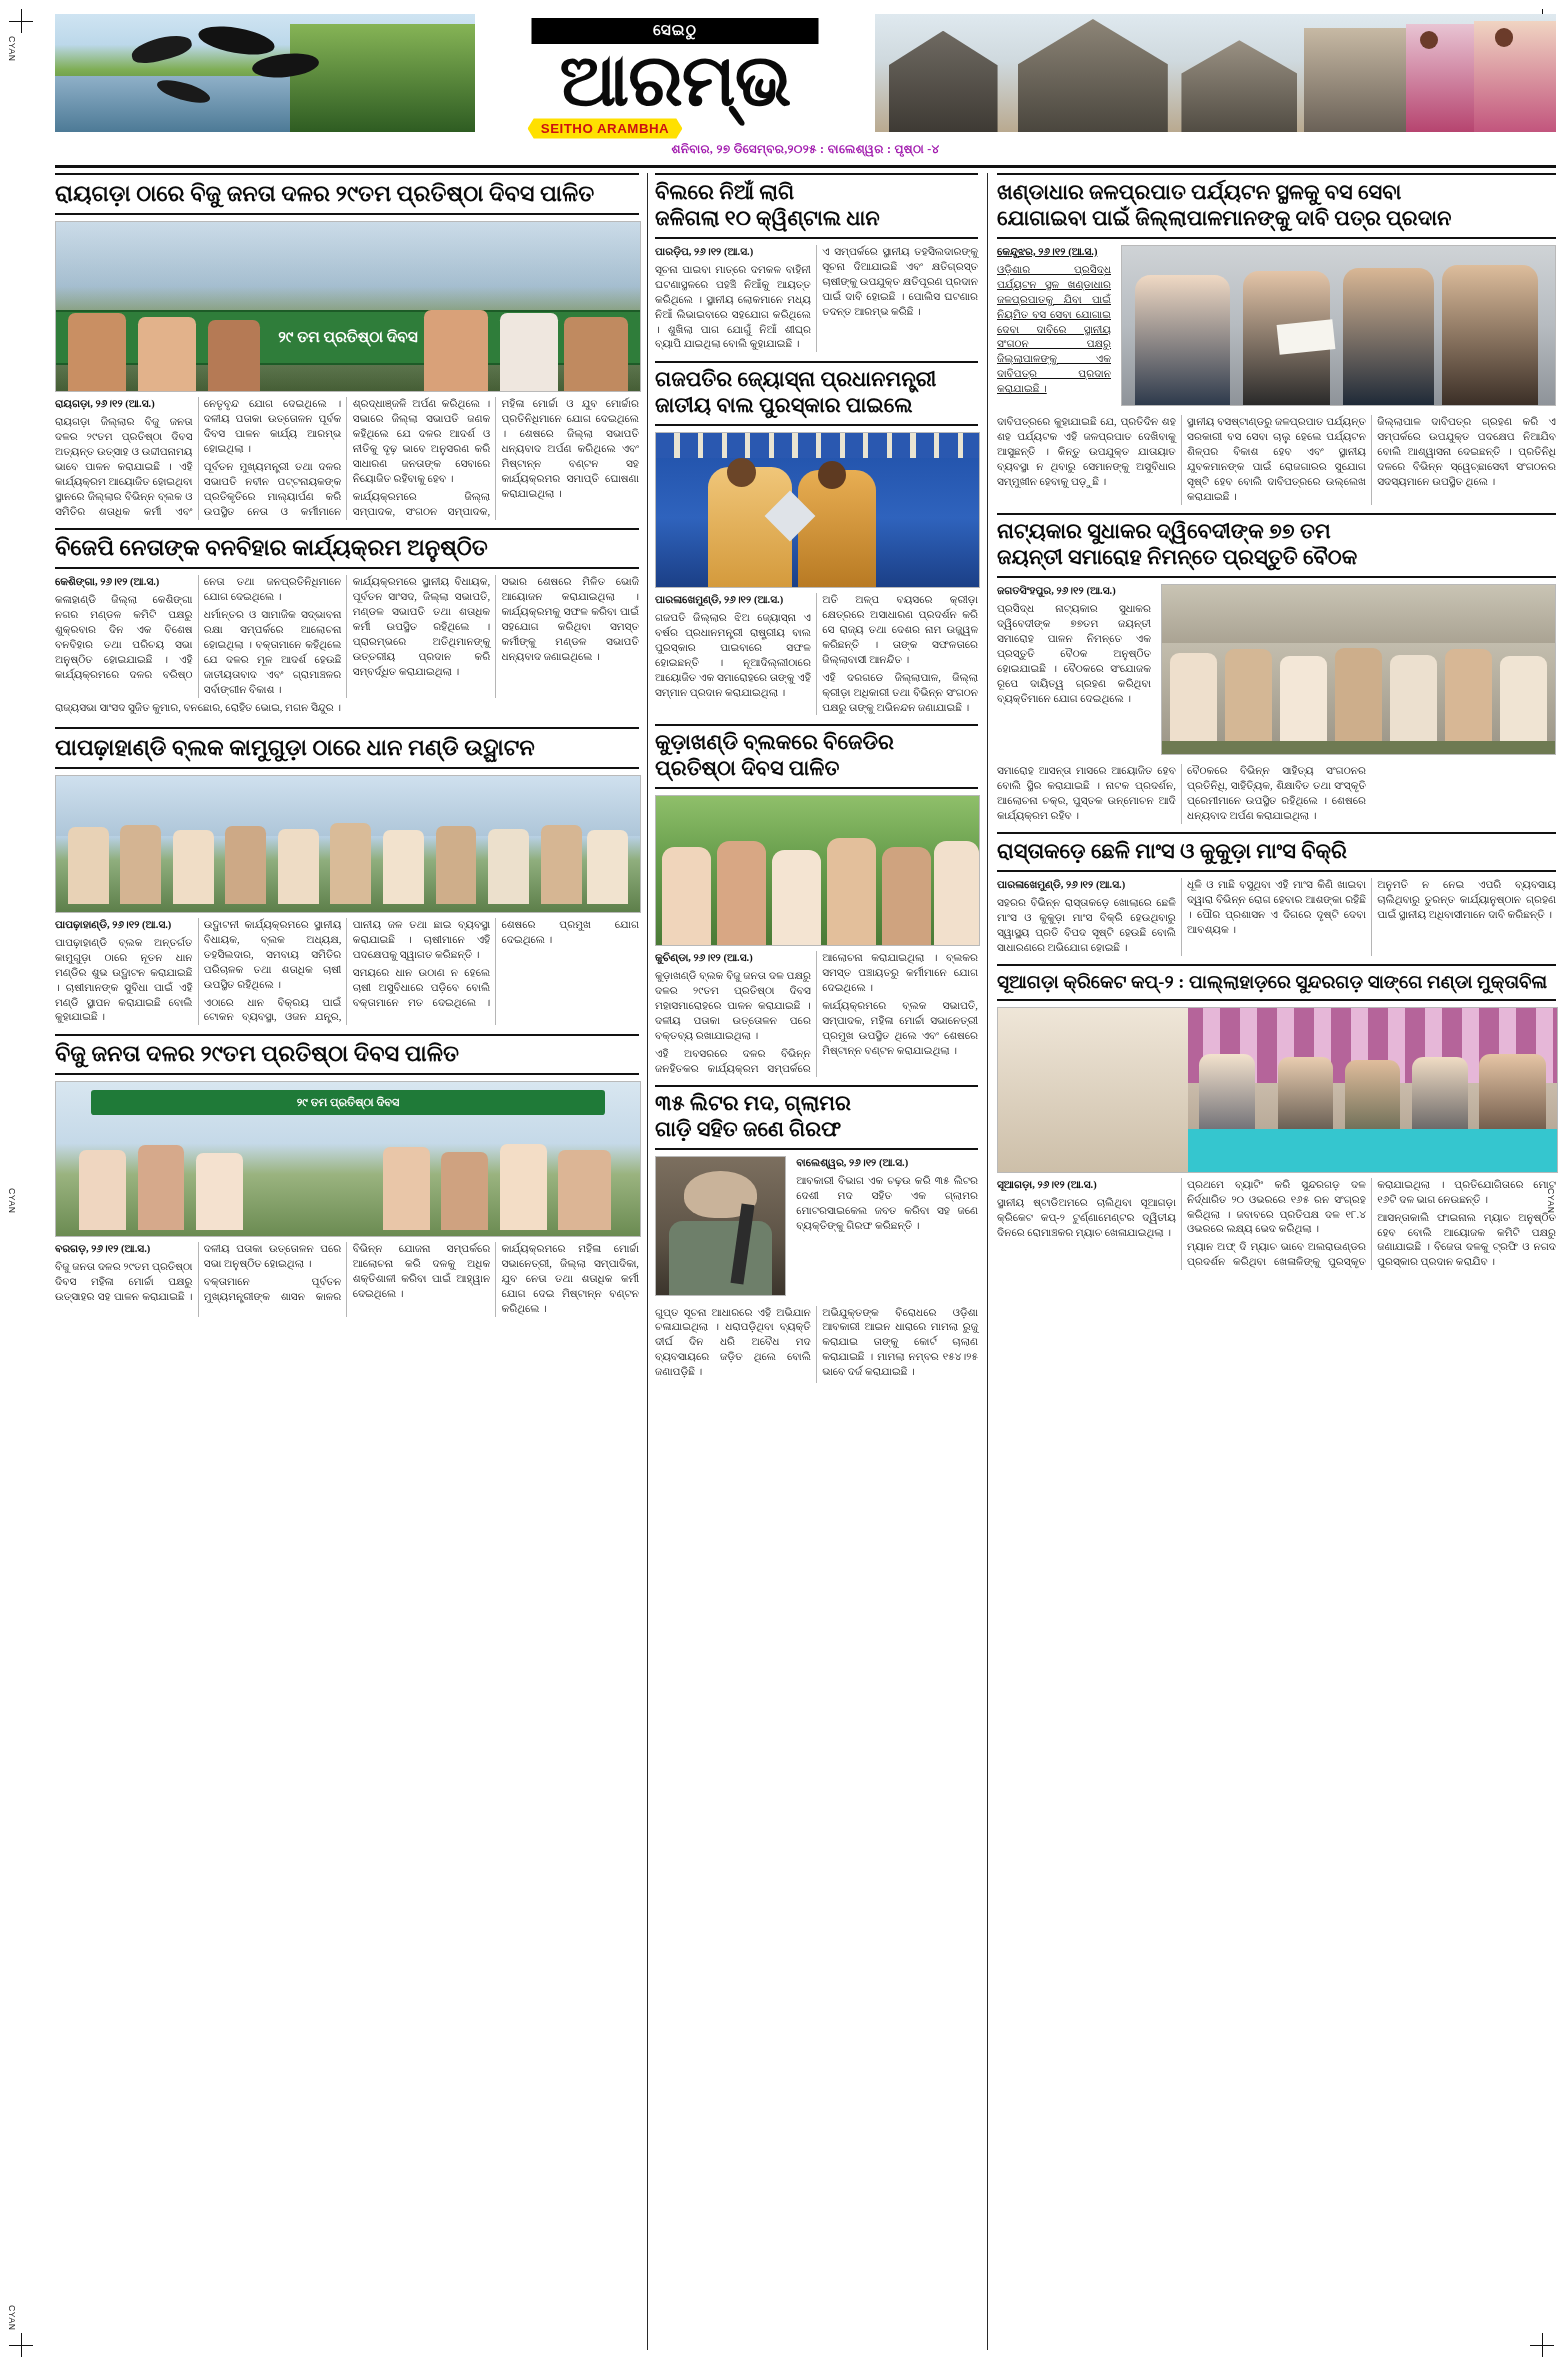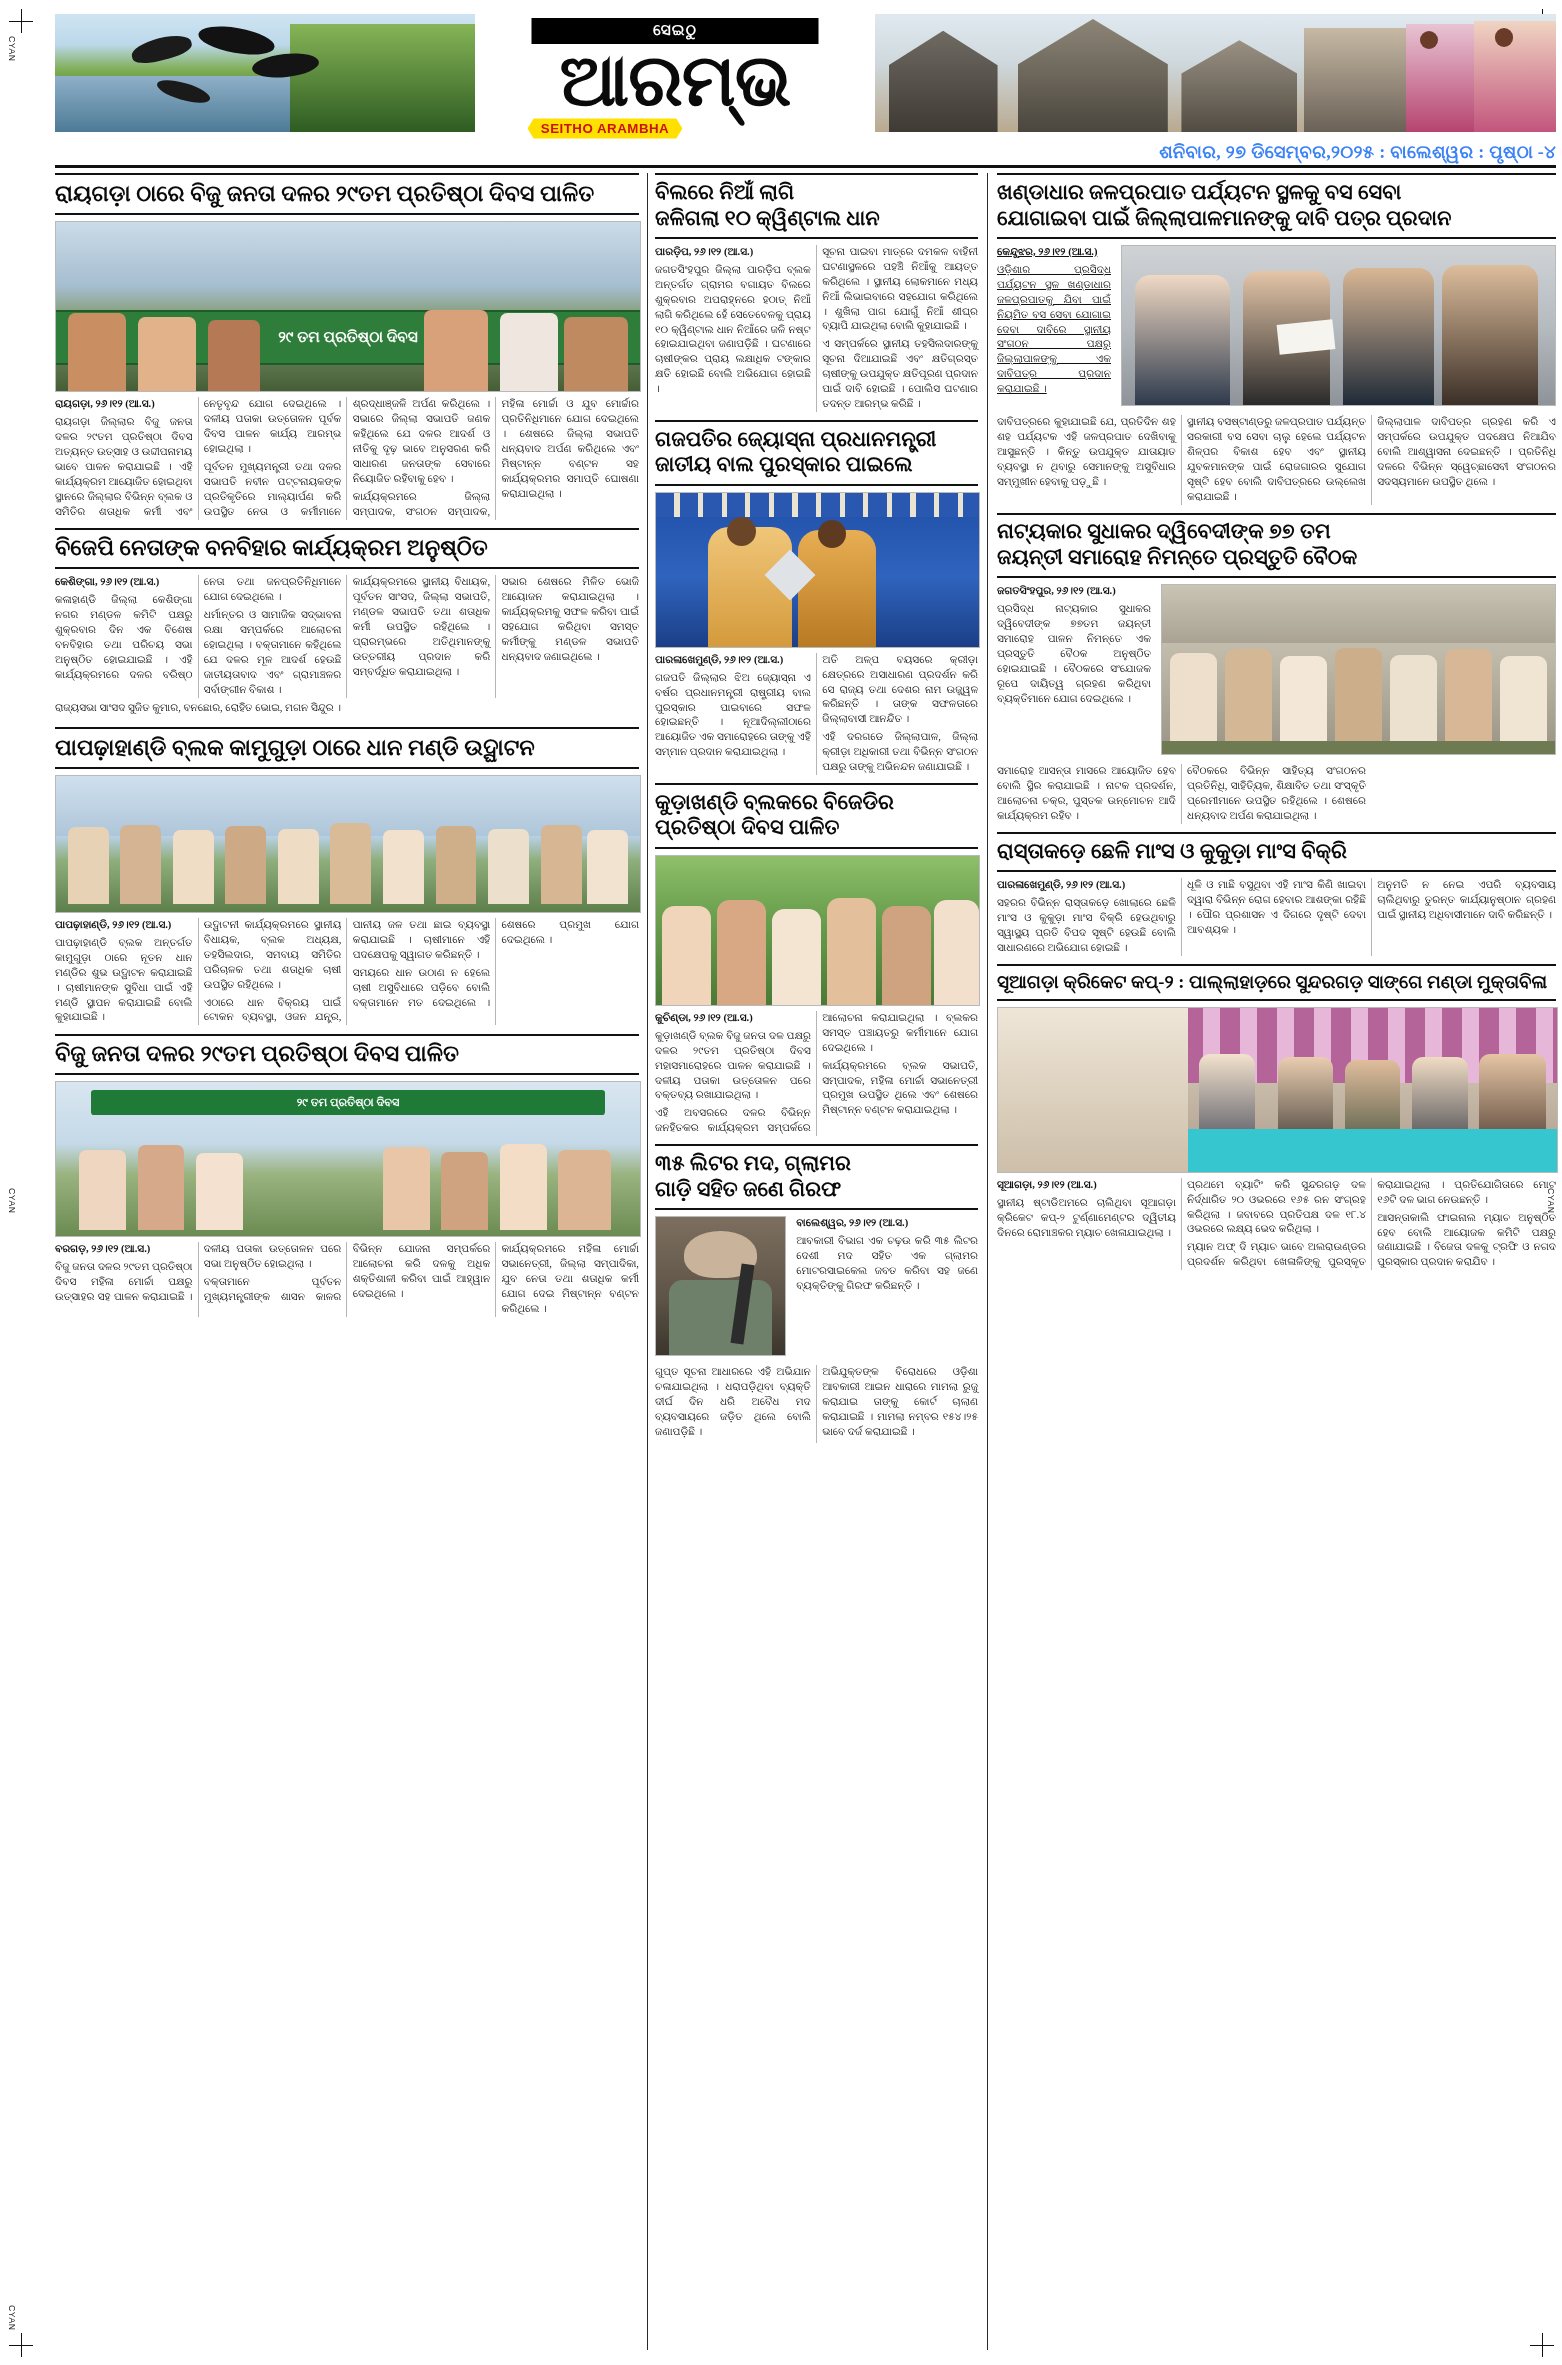--- a/index.html
+++ b/index.html
@@ -26,22 +26,22 @@
   .logo-wrap{position:absolute;left:50%;transform:translateX(-50%);top:4.1px;text-align:center;width:389px;}
   .logo-bar{background:#000;color:#fff;font-size:15.4px;font-weight:bold;padding:3.1px 0 4.6px;letter-spacing:1px;width:287px;margin:0 auto;}
   .logo-main{font-size:72px;font-weight:bold;line-height:1.0;color:#0a0a0a;letter-spacing:-1px;margin-top:1px;}
   .logo-badge{
     position:absolute;left:47px;top:100px;background:#ffe000;color:#cc1111;
     font-family:"Liberation Sans",sans-serif;font-weight:bold;font-size:13.3px;
     padding:2.6px 13.3px;letter-spacing:0.5px;
     clip-path:polygon(4% 0,96% 0,100% 50%,96% 100%,4% 100%,0 50%);
   }
   .dateline{
-    position:absolute;top:128px;left:0;right:0;text-align:right;
-    font-size:18px;font-weight:bold;color:#3b82f6;letter-spacing:0.3px;
+    position:absolute;top:128px;left:0;right:0;text-align:center;
+    font-size:12px;font-weight:bold;color:#a21caf;letter-spacing:0.3px;
   }
   .rule-thick{height:2.6px;background:#111;margin-top:2px;}
 
   
   .body-grid{position:relative;margin-top:5.1px;}
   .vrule{position:absolute;top:0;bottom:0;width:1px;background:#2a2a2a;}
 
   .col{position:absolute;top:0;}
   .colA{left:0;width:584px;}
   .colB{left:600px;width:323px;}
@@ -228,21 +228,20 @@
 
       <div class="col colB">
 
         <div>
           <div class="hl med">
             <div>ବିଲରେ ନିଆଁ ଲାଗି</div>
             <div>ଜଳିଗଲା ୧୦ କ୍ୱିଣ୍ଟାଲ ଧାନ</div>
           </div>
           <div class="tcols c2 colrule">
             <p><span class="lead">ପାରଡ଼ିପ, ୨୬।୧୨ (ଆ.ସ.)</span></p>
-            <p>ଜଗତସିଂହପୁର ଜିଲ୍ଲା ପାରଡ଼ିପ ବ୍ଲକ ଅନ୍ତର୍ଗତ ଗ୍ରାମର ବଗାୟତ ବିଲରେ ଶୁକ୍ରବାର ଅପରାହ୍ନରେ ହଠାତ୍ ନିଆଁ ଲାଗି କରିଥିଲେ ହେଁ ସେତେବେଳକୁ ପ୍ରାୟ ୧୦ କ୍ୱିଣ୍ଟାଲ ଧାନ ନିଆଁରେ ଜଳି ନଷ୍ଟ ହୋଇଯାଇଥିବା ଜଣାପଡ଼ିଛି । ଘଟଣାରେ ଚାଷୀଙ୍କର ପ୍ରାୟ ଲକ୍ଷାଧିକ ଟଙ୍କାର କ୍ଷତି ହୋଇଛି ବୋଲି ଅଭିଯୋଗ ହୋଇଛି ।</p>
             <p>ସୂଚନା ପାଇବା ମାତ୍ରେ ଦମକଳ ବାହିନୀ ଘଟଣାସ୍ଥଳରେ ପହଞ୍ଚି ନିଆଁକୁ ଆୟତ୍ତ କରିଥିଲେ । ସ୍ଥାନୀୟ ଲୋକମାନେ ମଧ୍ୟ ନିଆଁ ଲିଭାଇବାରେ ସହଯୋଗ କରିଥିଲେ । ଶୁଖିଲା ପାଗ ଯୋଗୁଁ ନିଆଁ ଶୀଘ୍ର ବ୍ୟାପି ଯାଇଥିଲା ବୋଲି କୁହାଯାଇଛି ।</p>
             <p>ଏ ସମ୍ପର୍କରେ ସ୍ଥାନୀୟ ତହସିଲଦାରଙ୍କୁ ସୂଚନା ଦିଆଯାଇଛି ଏବଂ କ୍ଷତିଗ୍ରସ୍ତ ଚାଷୀଙ୍କୁ ଉପଯୁକ୍ତ କ୍ଷତିପୂରଣ ପ୍ରଦାନ ପାଇଁ ଦାବି ହୋଇଛି । ପୋଲିସ ଘଟଣାର ତଦନ୍ତ ଆରମ୍ଭ କରିଛି ।</p>
           </div>
         </div>
 
         <div class="blockgap"></div>
 
         <div>
           <div class="hl med">
             <div>ଗଜପତିର ଜ୍ୟୋସ୍ନା ପ୍ରଧାନମନ୍ତ୍ରୀ</div>

